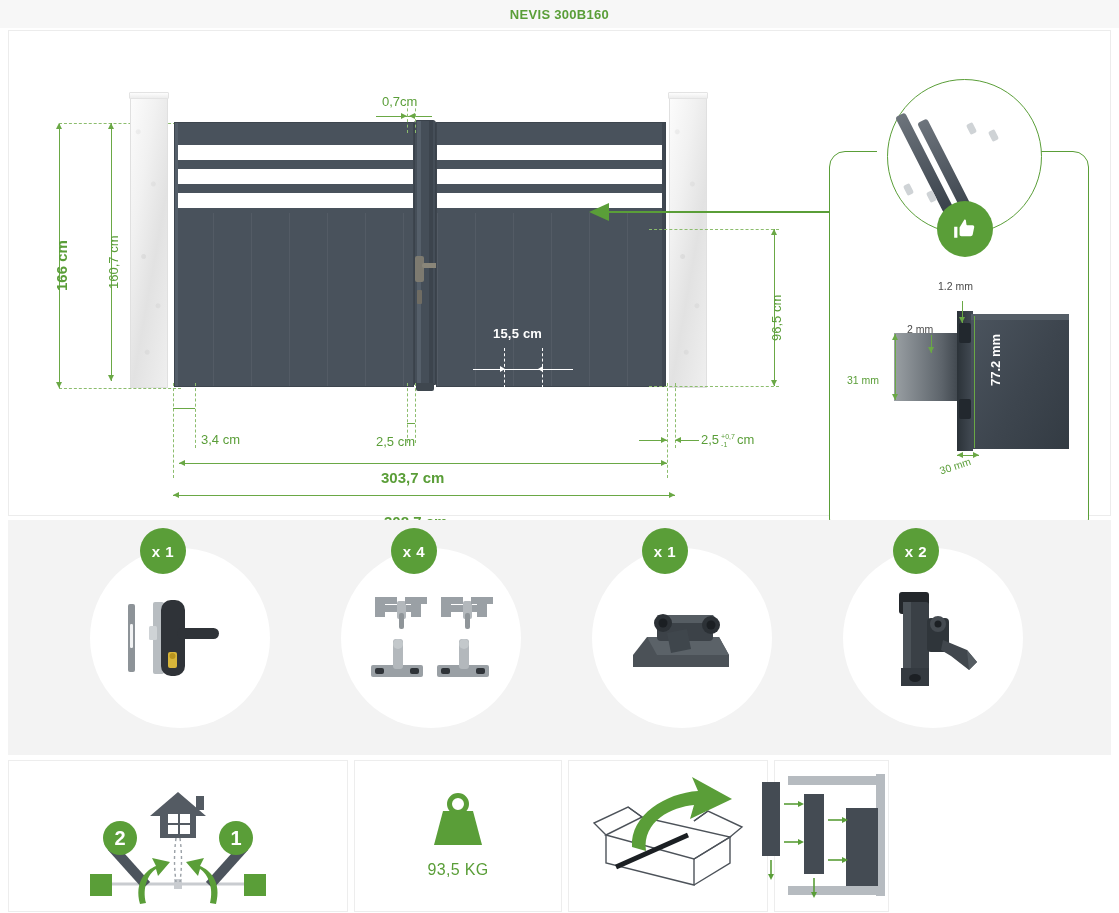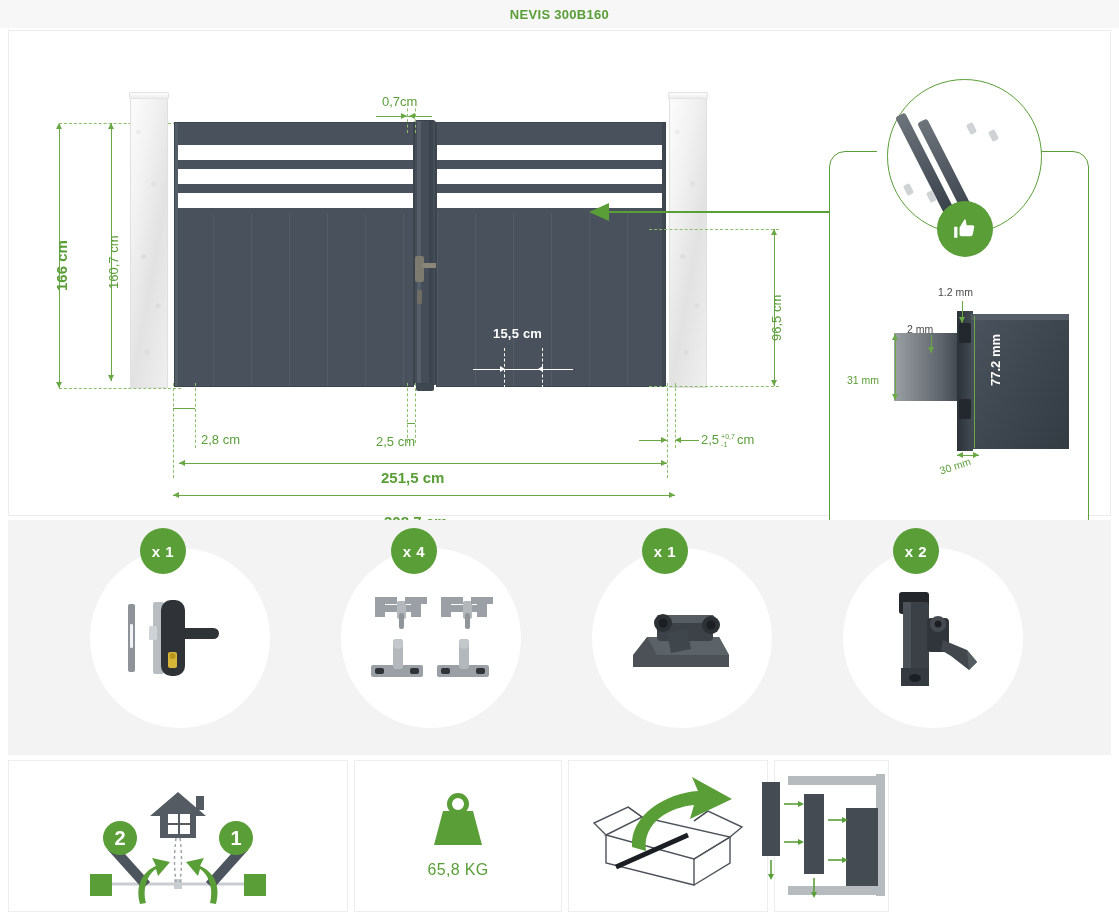--- a/index.html
+++ b/index.html
@@ -294,38 +294,38 @@
 
     <div>
 
       <div class="dashed-v" style="left:164px; top:352px; height:95px;"></div>
       <div class="dashed-v" style="left:186px; top:352px; height:65px;"></div>
       <div class="dashed-v" style="left:398px; top:352px; height:60px;"></div>
       <div class="dashed-v" style="left:406px; top:352px; height:60px;"></div>
       <div class="dashed-v" style="left:658px; top:352px; height:95px;"></div>
       <div class="dashed-v" style="left:666px; top:352px; height:65px;"></div>
 
-      <div class="dim-label" style="left:192px; top:401px;">2,8 cm</div>
+      <div class="dim-label" style="left:192px; top:401px;">3,4 cm</div>
       <div class="dline h" style="left:164px; top:377px; width:22px;"></div>
 
       <div class="dim-label" style="left:367px; top:403px;">2,5 cm</div>
       <div class="dline h" style="left:398px; top:392px; width:8px;"></div>
 
       <div class="dim-label" style="left:692px; top:401px;">
         <span>2,5</span><span style="display:inline-block;vertical-align:middle;font-size:7px;line-height:8px;margin:0 2px;text-align:left;"><span style="display:block;">+0,7</span><span style="display:block;">-1</span></span><span>cm</span>
       </div>
       <div class="dline h" style="left:630px; top:409px; width:28px;"></div>
       <div class="arrowR" style="left:652px; top:406px;"></div>
       <div class="dline h" style="left:666px; top:409px; width:24px;"></div>
       <div class="arrowL" style="left:666px; top:406px;"></div>
 
       <div class="dline h" style="left:170px; top:432px; width:488px;"></div>
       <div class="arrowL" style="left:170px; top:429px;"></div>
       <div class="arrowR" style="left:652px; top:429px;"></div>
-      <div class="dim-label big" style="left:372px; top:438px;">251,5 cm</div>
+      <div class="dim-label big" style="left:372px; top:438px;">303,7 cm</div>
 
       <div class="dline h" style="left:164px; top:464px; width:502px;"></div>
       <div class="arrowL" style="left:164px; top:461px;"></div>
       <div class="arrowR" style="left:660px; top:461px;"></div>
       <div class="dim-label big" style="left:375px; top:482px;">308,7  cm</div>
     </div>
 
     <div>
       <div class="dline h" style="left:596px; top:180px; width:226px; background:#5a9e38; height:2px;"></div>
       <div style="position:absolute;left:580px;top:172px;width:0;height:0;
@@ -356,21 +356,21 @@
 
       <div class="prof-blade" style="left:885px; top:302px; width:68px; height:68px;"></div>
 
       <div class="prof-side" style="left:948px; top:280px; width:16px; height:140px;"></div>
       <div style="position:absolute;left:950px;top:292px;width:12px;height:20px;background:#22282e;border-radius:2px;"></div>
       <div style="position:absolute;left:950px;top:368px;width:12px;height:20px;background:#22282e;border-radius:2px;"></div>
 
       <div class="prof-body" style="left:962px; top:283px; width:98px; height:135px;"></div>
       <div style="position:absolute;left:962px;top:283px;width:98px;height:6px;background:#555e67;"></div>
 
-      <div class="mini-dim" style="left:929px; top:255px;">1.2 mm</div>
+      <div class="mini-dim" style="left:929px; top:249px;">1.2 mm</div>
       <div class="dline v" style="left:953px; top:270px; height:22px; background:#6aa845;"></div>
       <div class="arrowD" style="left:950px; top:286px;"></div>
 
       <div class="mini-dim" style="left:898px; top:292px;">2 mm</div>
       <div class="dline v" style="left:922px; top:304px; height:18px; background:#6aa845;"></div>
       <div class="arrowD" style="left:919px; top:316px;"></div>
 
       <div class="mini-dim g" style="left:838px; top:343px;">31 mm</div>
       <div class="dline v" style="left:886px; top:303px; height:66px; background:#6aa845;"></div>
       <div class="arrowU" style="left:883px; top:303px;"></div>
@@ -517,21 +517,21 @@
         <text x="208" y="79" text-anchor="middle" font-family="Liberation Sans, sans-serif" font-size="20" font-weight="bold" fill="#ffffff">1</text>
       </svg>
     </div>
 
 
     <div class="info-card card-weight">
       <svg width="62" height="58" viewBox="0 0 62 58">
         <circle cx="31" cy="11" r="8.5" fill="none" stroke="#5a9e38" stroke-width="5"></circle>
         <path d="M16 18 H46 L55 52 H7 Z" fill="#5a9e38"></path>
       </svg>
-      <div class="info-text">65,8 KG</div>
+      <div class="info-text">93,5 KG</div>
     </div>
 
     <div class="info-card card-box">
       <svg width="176" height="130" viewBox="0 0 176 130">
         <g fill="none" stroke="#4d535a" stroke-width="1.4">
           <path d="M26 64 L62 46 L150 66 L114 88 Z"></path>
           <path d="M26 64 L26 92 L114 114 L114 88"></path>
           <path d="M114 88 L150 66 L150 92 L114 114"></path>
           <path d="M26 64 L14 52 L48 36 L62 46"></path>
           <path d="M150 66 L162 56 L128 40 L114 50"></path>

